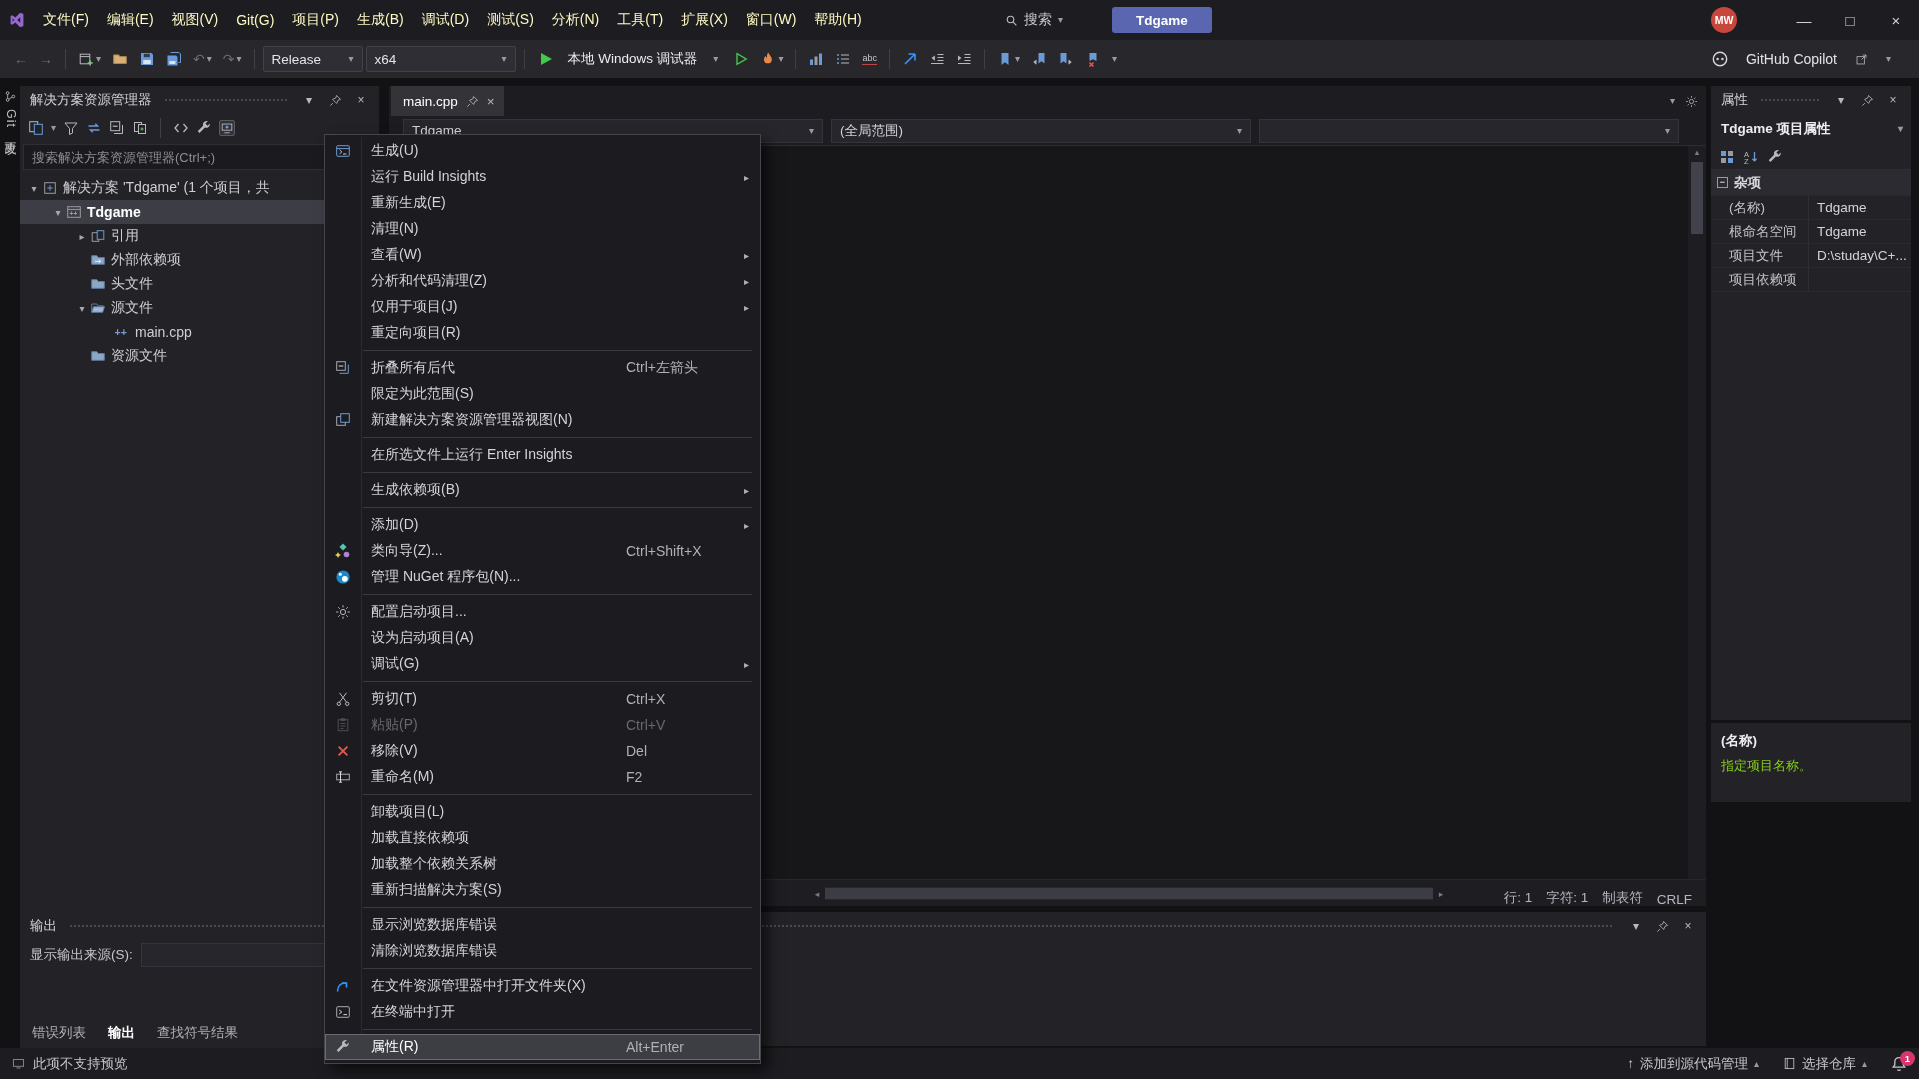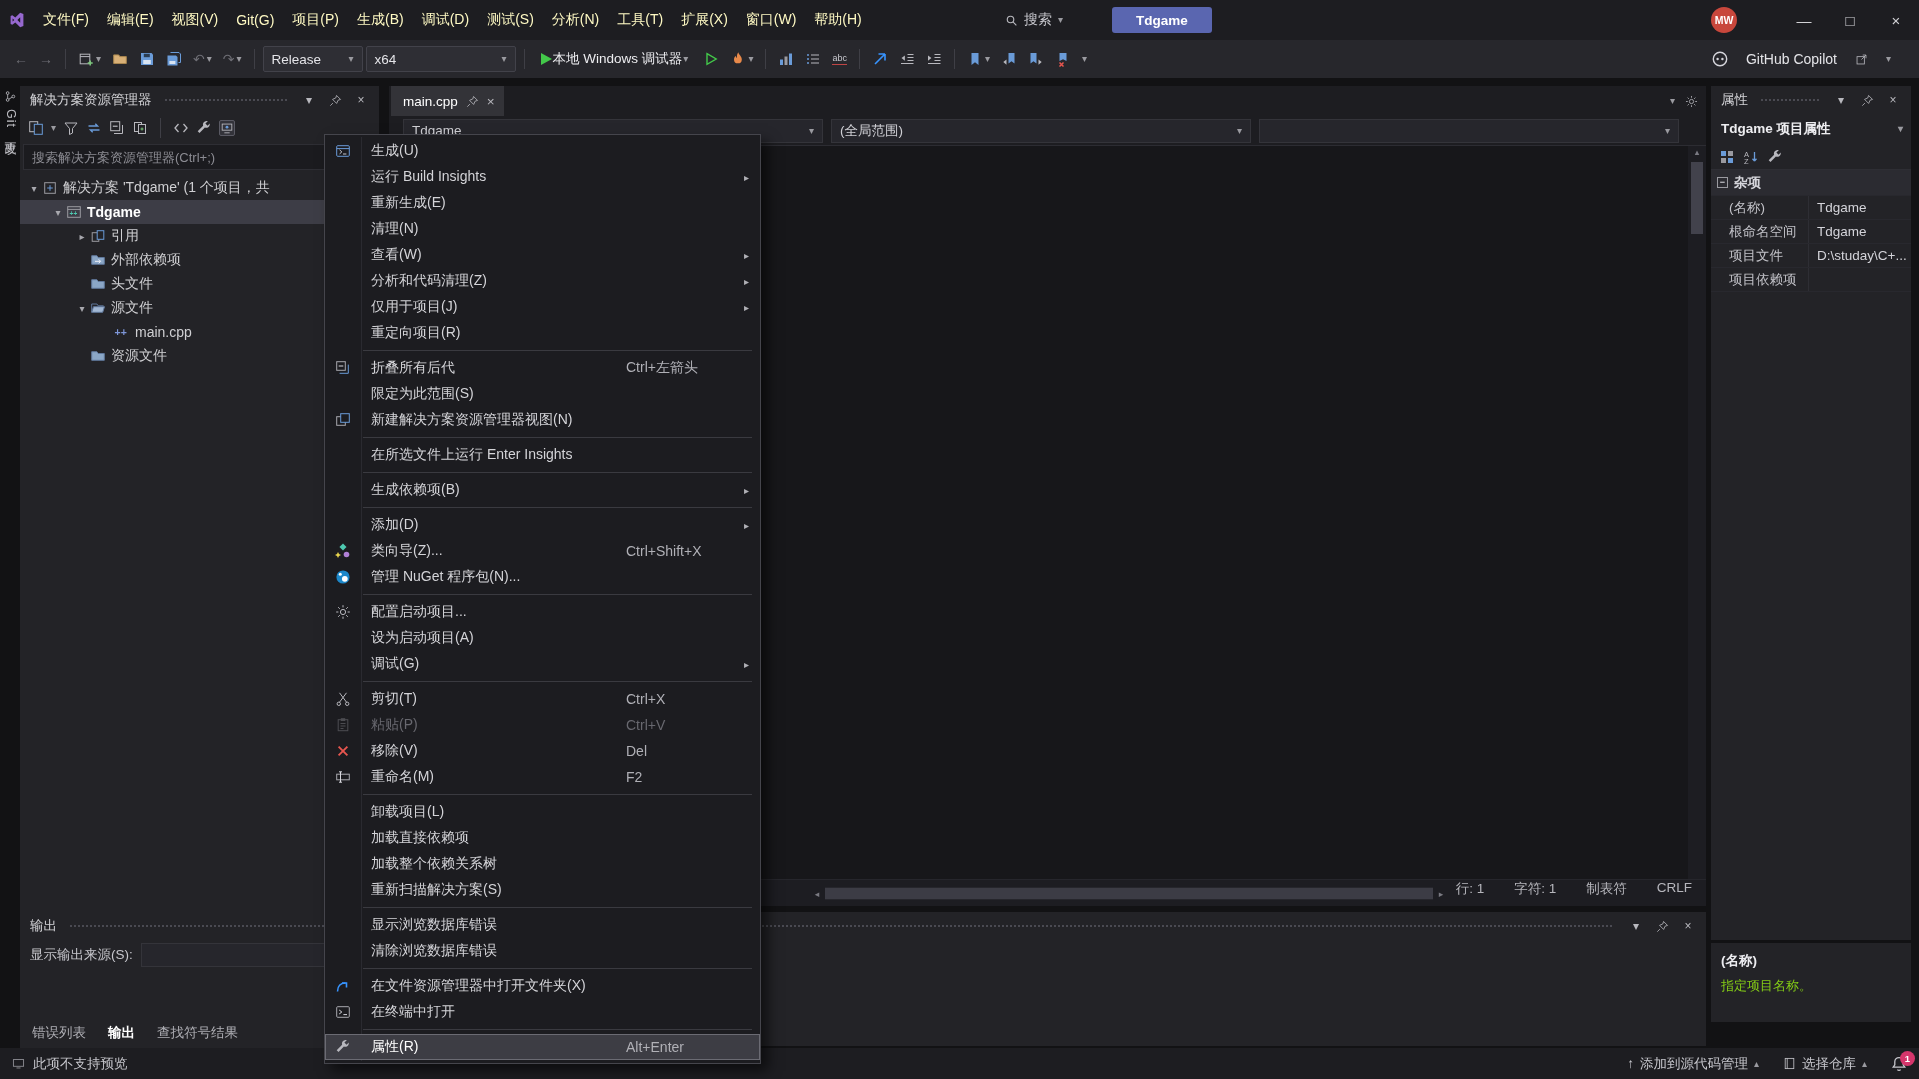--- a/index.html
+++ b/index.html
@@ -32,21 +32,21 @@
   #winbtns span{width:46px;height:100%;display:flex;align-items:center;justify-content:center;color:#d2d2d6;font-size:15px}
 
   
   #toolbar{position:absolute;left:0;top:40px;right:0;height:38px;background:var(--toolbar);
     display:flex;align-items:center;gap:3px;padding:0 10px}
   .tbtn{display:inline-flex;align-items:center;gap:2px;height:26px;padding:0 4px;border-radius:2px}
   .tbtn.dim{color:#6e6e75}
   .tsep{width:1px;height:20px;background:#3f3f46;margin:0 5px;flex:none}
   .combo{display:inline-flex;align-items:center;justify-content:space-between;background:#2e2e34;
     border:1px solid #42424a;height:26px;padding:0 8px;font-size:13.5px;color:#e4e4e8;gap:8px;border-radius:2px}
-  .dbg{display:inline-flex;align-items:center;gap:1px;height:26px;padding:0 8px;color:#ededf0;font-size:13.5px}
+  .dbg{display:inline-flex;align-items:center;gap:16px;height:26px;padding:0 8px;color:#ededf0;font-size:13.5px}
   .playsolid{width:0;height:0;border-left:11px solid var(--green);border-top:6.5px solid transparent;border-bottom:6.5px solid transparent}
   .abc{font-size:9px;color:#c8c8ce;border-bottom:1px solid #c04545;line-height:1;padding-bottom:1px}
   #copilotgrp{margin-left:auto;display:flex;align-items:center;gap:18px;padding-right:18px;color:#e4e4e8}
 
   
   #gitstrip{position:absolute;left:0;top:86px;width:20px;height:170px;display:flex;flex-direction:column;
     align-items:center;gap:6px;padding-top:4px;color:#c0c0c6}
   #gitstrip .vtext{writing-mode:vertical-rl;font-size:12.5px;letter-spacing:1px}
 
   
@@ -82,21 +82,21 @@
   #edcontent{position:absolute;left:0;top:60px;right:18px;bottom:27px;background:var(--editor)}
   #vscroll{position:absolute;right:0;top:60px;width:18px;bottom:27px;background:#1d1d22}
   #vscroll .sarrow{position:absolute;top:1px;left:0;width:18px;text-align:center;font-size:9px;color:#7a7a82}
   #vscroll .vthumb{position:absolute;top:16px;left:3px;right:3px;height:72px;background:#42424c}
   #edbottom{position:absolute;left:0;right:0;bottom:0;height:27px;background:#1d1d22;border-top:1px solid #26262c;
     display:flex;align-items:center;font-size:13.5px;color:#b6b6bc}
   #hscroll{position:absolute;left:420px;top:6px;width:640px;height:15px;display:flex;align-items:center}
   #hscroll .sarrow{width:16px;text-align:center;font-size:9px;color:#7a7a82}
   #hscroll .strack{flex:1;height:13px;background:#26262c;position:relative}
   #hscroll .sthumb{position:absolute;left:0;top:1px;bottom:1px;width:100%;background:#3c3c45}
-  #edstatus{position:absolute;right:14px;top:0;height:27px;display:flex;align-items:flex-start;gap:30px}
+  #edstatus{position:absolute;right:14px;top:0;height:27px;display:flex;align-items:flex-end;gap:14px}
 
   
   #ctxmenu{position:absolute;left:324px;top:134px;width:437px;background:var(--menu);
     border:1px solid #45454c;box-shadow:7px 7px 12px rgba(0,0,0,.55);padding:3px 0;z-index:50}
   #ctxmenu::before{content:"";position:absolute;left:36px;top:2px;bottom:2px;width:1px;background:#2a2a30}
   .ci{display:flex;align-items:center;height:26px;font-size:14px;color:#d4d4d8;position:relative;white-space:nowrap}
   .ci-icon{width:36px;display:flex;justify-content:center;flex:none}
   .ci-label{margin-left:10px;overflow:hidden}
   .ci-short{margin-left:auto;width:118px;color:#b0b0b6;flex:none}
   .ci-arrow{width:16px;color:#b0b0b6;font-size:10px;flex:none}
@@ -109,21 +109,21 @@
   #output{position:absolute;left:20px;top:912px;width:1686px;height:134px;background:var(--panel);
     display:flex;flex-direction:column;overflow:hidden}
   #outsrc{display:flex;align-items:center;gap:8px;height:30px;padding:0 10px;font-size:13.5px;color:#c6c6cc;flex:none}
   #outcombo{width:205px;height:24px;background:#26262c;border:1px solid #34343a;display:flex;
     align-items:center;justify-content:flex-end;padding:0 6px}
   #outtabs{margin-top:auto;display:flex;gap:22px;height:26px;align-items:center;padding:0 12px;flex:none}
   .otab{font-size:13.5px;color:#b0b0b6}
   .otab.act{color:#fff;font-weight:bold}
 
   
-  #properties{position:absolute;left:1711px;top:86px;width:200px;height:936px;background:var(--panel);overflow:hidden}
+  #properties{position:absolute;left:1711px;top:86px;width:200px;height:716px;background:var(--panel);overflow:hidden}
   #propobj{display:flex;align-items:center;justify-content:space-between;height:30px;padding:0 8px 0 10px;
     font-weight:bold;font-size:13.5px;color:#ededf0}
   #proptools{display:flex;align-items:center;gap:8px;height:26px;padding:0 8px;border-bottom:1px solid #2e2e34}
   .pcat{display:flex;align-items:center;gap:6px;height:26px;padding-left:6px;background:#2b2b31;
     font-weight:bold;font-size:13.5px;color:#d6d6dc;border-bottom:1px solid #28282e}
   .exp{width:11px;height:11px;border:1px solid #9a9aa0;display:flex;align-items:center;justify-content:center;
     font-size:9px;line-height:1;color:#d6d6dc;flex:none}
   .prow{display:flex;height:24px;align-items:center;border-bottom:1px solid #28282e;font-size:13.5px}
   .pname{width:97px;padding-left:18px;color:#c2c2c8;overflow:hidden;white-space:nowrap;flex:none}
   .pval{flex:1;border-left:1px solid #2e2e34;padding-left:8px;height:100%;display:flex;align-items:center;

